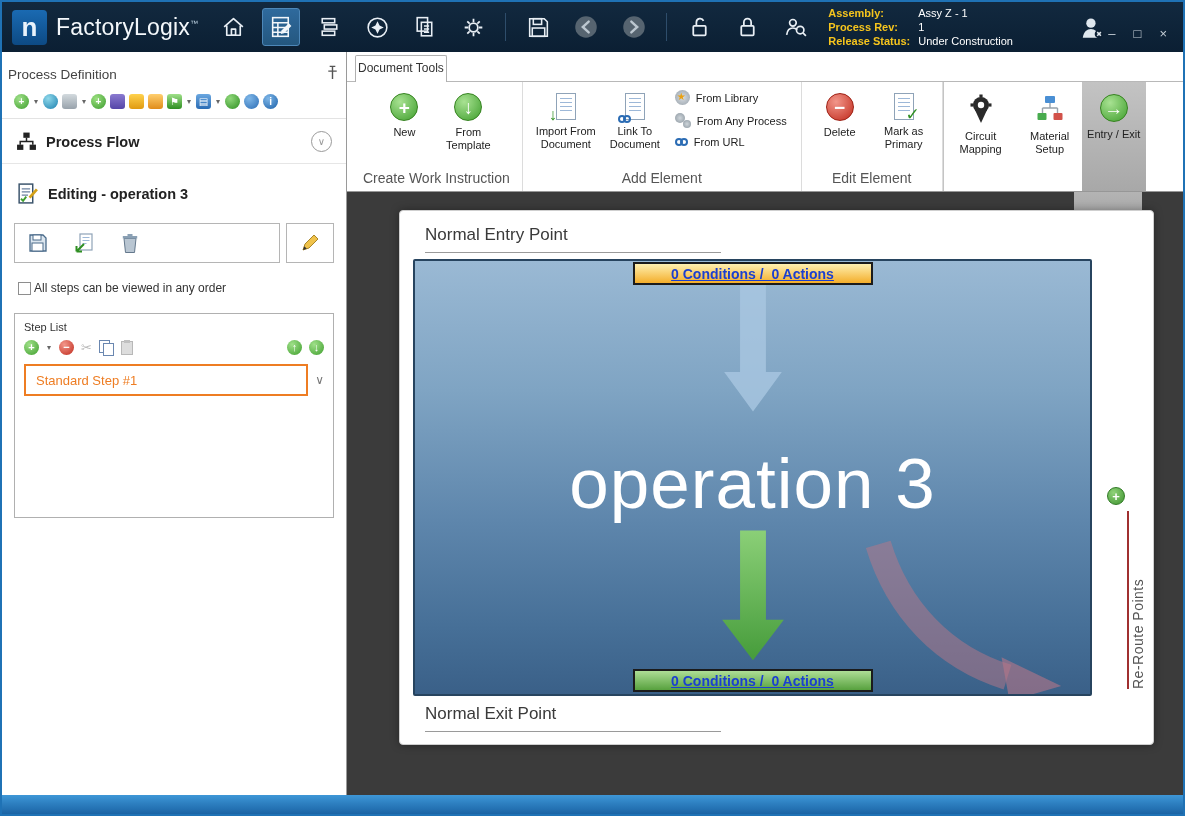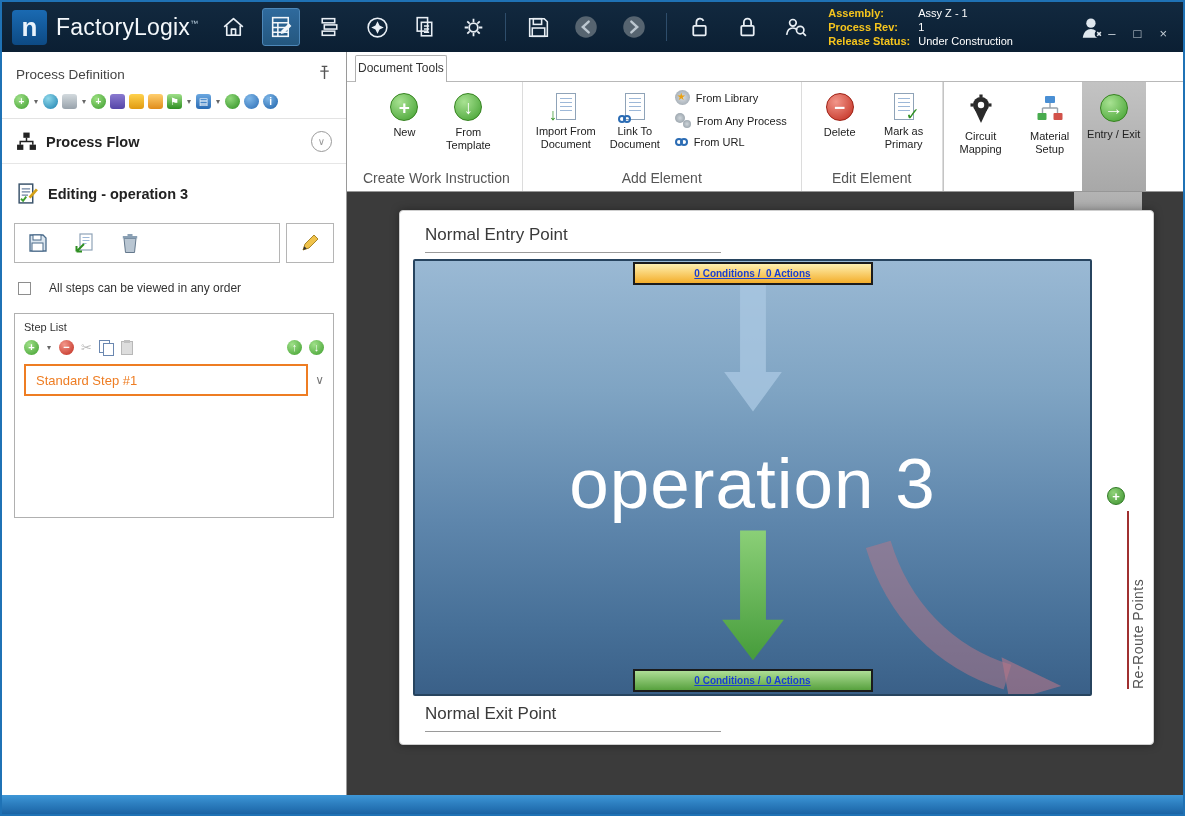--- a/index.html
+++ b/index.html
@@ -22,21 +22,21 @@
   .user-badge{position:absolute;right:78px;top:13px;}
   .win-controls{position:absolute;right:16px;top:25px;display:flex;gap:18px;color:#c5ced6;font-size:13px;line-height:13px;}
   .win-controls span{cursor:default;}
 
   
   .appbody{position:absolute;top:50px;left:0;right:0;bottom:19px;display:flex;}
   .bottombar{position:absolute;left:0;right:0;bottom:0;height:19px;background:linear-gradient(180deg,#3e97d7 0%,#2d7fc0 45%,#1b64a5 100%);}
 
   
   .left-panel{width:345px;background:#fff;border-right:1px solid #9a9a9a;font-size:12px;color:#333;flex:none;}
-  .lp-header{display:flex;align-items:center;padding:13px 14px 5px;}
+  .lp-header{display:flex;align-items:center;padding:13px 6px 5px;}
   .lp-title{font-size:13.5px;color:#444;}
   .pin{margin-left:auto;}
   .lp-icons{display:flex;align-items:center;gap:4px;padding:6px 12px 9px;border-bottom:1px solid #e3e3e3;}
   .mi{width:15px;height:15px;border-radius:50%;display:flex;align-items:center;justify-content:center;font-size:10px;line-height:1;color:#fff;font-weight:bold;flex:none;}
   .mi.sq{border-radius:3px;}
   .mi-add{background:radial-gradient(circle at 35% 30%,#9fe089,#3f9e2d);}
   .mi-globe{background:radial-gradient(circle at 35% 30%,#8fd8ea,#1a7fae);}
   .mi-print{background:linear-gradient(#d3dade,#98a2ab);}
   .mi-refresh{background:radial-gradient(circle at 35% 30%,#9be07f,#3c9a2e);}
   .mi-person{background:linear-gradient(#8a7ad0,#5546a8);}
@@ -50,21 +50,21 @@
   .caret{font-size:8px;color:#666;margin:0 1px;}
   .lp-flow{display:flex;align-items:center;gap:9px;padding:12px 14px 11px;}
   .lp-flow b{font-size:14.5px;color:#222;}
   .circle-chevron{margin-left:auto;width:21px;height:21px;border:1.5px solid #999;border-radius:50%;color:#999;display:flex;align-items:center;justify-content:center;font-size:10px;}
   .lp-editing{display:flex;align-items:center;gap:9px;padding:18px 14px 10px;border-top:1px solid #e6e6e6;}
   .lp-editing b{font-size:14.5px;color:#222;}
   .lp-toolbar{display:flex;margin:8px 12px 0;gap:6px;height:40px;}
   .tool-box{border:1px solid #b5b5b5;display:flex;align-items:center;}
   .tool-box.grow{flex:1;}
   .tool-btn{width:46px;height:38px;display:flex;align-items:center;justify-content:center;}
-  .lp-check{display:flex;align-items:center;gap:18px;padding:18px 16px 8px;}
+  .lp-check{display:flex;align-items:center;gap:3px;padding:18px 16px 8px;}
   .checkbox{width:13px;height:13px;border:1px solid #8e8e8e;background:#fff;flex:none;}
   .lp-check span{font-size:12px;color:#333;}
   .steplist{margin:10px 12px 0;border:1px solid #b0b0b0;height:205px;padding:7px 9px;background:#fff;}
   .sl-title{font-size:11px;color:#333;}
   .sl-toolbar{display:flex;align-items:center;gap:7px;margin-top:7px;}
   .sli{width:15px;height:15px;border-radius:50%;color:#fff;font-size:11px;font-weight:bold;display:flex;align-items:center;justify-content:center;line-height:1;flex:none;}
   .sli.green{background:radial-gradient(circle at 35% 30%,#9fe089,#3f9e2d);}
   .sli.red{background:radial-gradient(circle at 35% 30%,#f2968a,#c02a1c);}
   .cut{color:#b9b9b9;font-size:13px;line-height:1;}
   .copy{position:relative;width:15px;height:15px;}
@@ -119,21 +119,21 @@
   .doc-panel{position:absolute;left:52px;top:18px;width:755px;height:535px;background:#fff;border:1px solid #cfcfcf;border-radius:4px;box-shadow:0 0 8px rgba(0,0,0,.35);}
   .pt-label{position:absolute;left:25px;font-size:17px;color:#3a3a3a;}
   .entry-label{top:14px;}
   .exit-label{top:493px;}
   .pt-line{position:absolute;left:25px;width:296px;height:1px;background:#9a9a9a;}
   .entry-line{top:41px;}
   .exit-line{top:520px;}
   .opbox{position:absolute;left:13px;top:48px;width:679px;height:437px;border:2px solid #27445f;border-radius:2px;background:linear-gradient(180deg,#9ab9d4 0%,#7fa4c3 30%,#5e86ac 60%,#466f97 85%,#3a6088 100%);}
   .arrows{position:absolute;left:0;top:0;width:100%;height:100%;}
   .op-title{position:absolute;left:0;right:0;top:182px;text-align:center;font-size:71px;font-weight:300;color:#fff;letter-spacing:1px;}
-  .badge{position:absolute;left:50%;transform:translateX(-50%);width:240px;height:23px;border:2px solid #1b1b1b;display:flex;align-items:center;justify-content:center;font-size:10px;font-weight:bold;color:#1B3FD0;text-decoration:underline;white-space:pre;}
+  .badge{position:absolute;left:50%;transform:translateX(-50%);width:240px;height:23px;border:2px solid #1b1b1b;display:flex;align-items:center;justify-content:center;font-size:14px;font-weight:bold;color:#1B3FD0;text-decoration:underline;white-space:pre;}
   .badge.entry{top:1px;background:linear-gradient(180deg,#fff0b0,#F3AE2B);}
   .badge.exit{bottom:2px;background:linear-gradient(180deg,#aede96,#57A13E);}
   .reroute-plus{position:absolute;left:707px;top:276px;width:18px;height:18px;border-radius:50%;background:radial-gradient(circle at 35% 30%,#8fd279,#3f9330);border:1px solid #2f7a24;color:#fff;display:flex;align-items:center;justify-content:center;font-size:13px;font-weight:bold;line-height:1;}
   .reroute-line{position:absolute;left:727px;top:300px;width:2px;height:178px;background:#a03030;}
   .reroute-label{position:absolute;left:730px;top:300px;height:178px;writing-mode:vertical-rl;transform:rotate(180deg);font-size:14px;color:#555;display:flex;align-items:center;letter-spacing:.5px;}
 </style>
 </head>
 <body>
 
 <div class="window">

